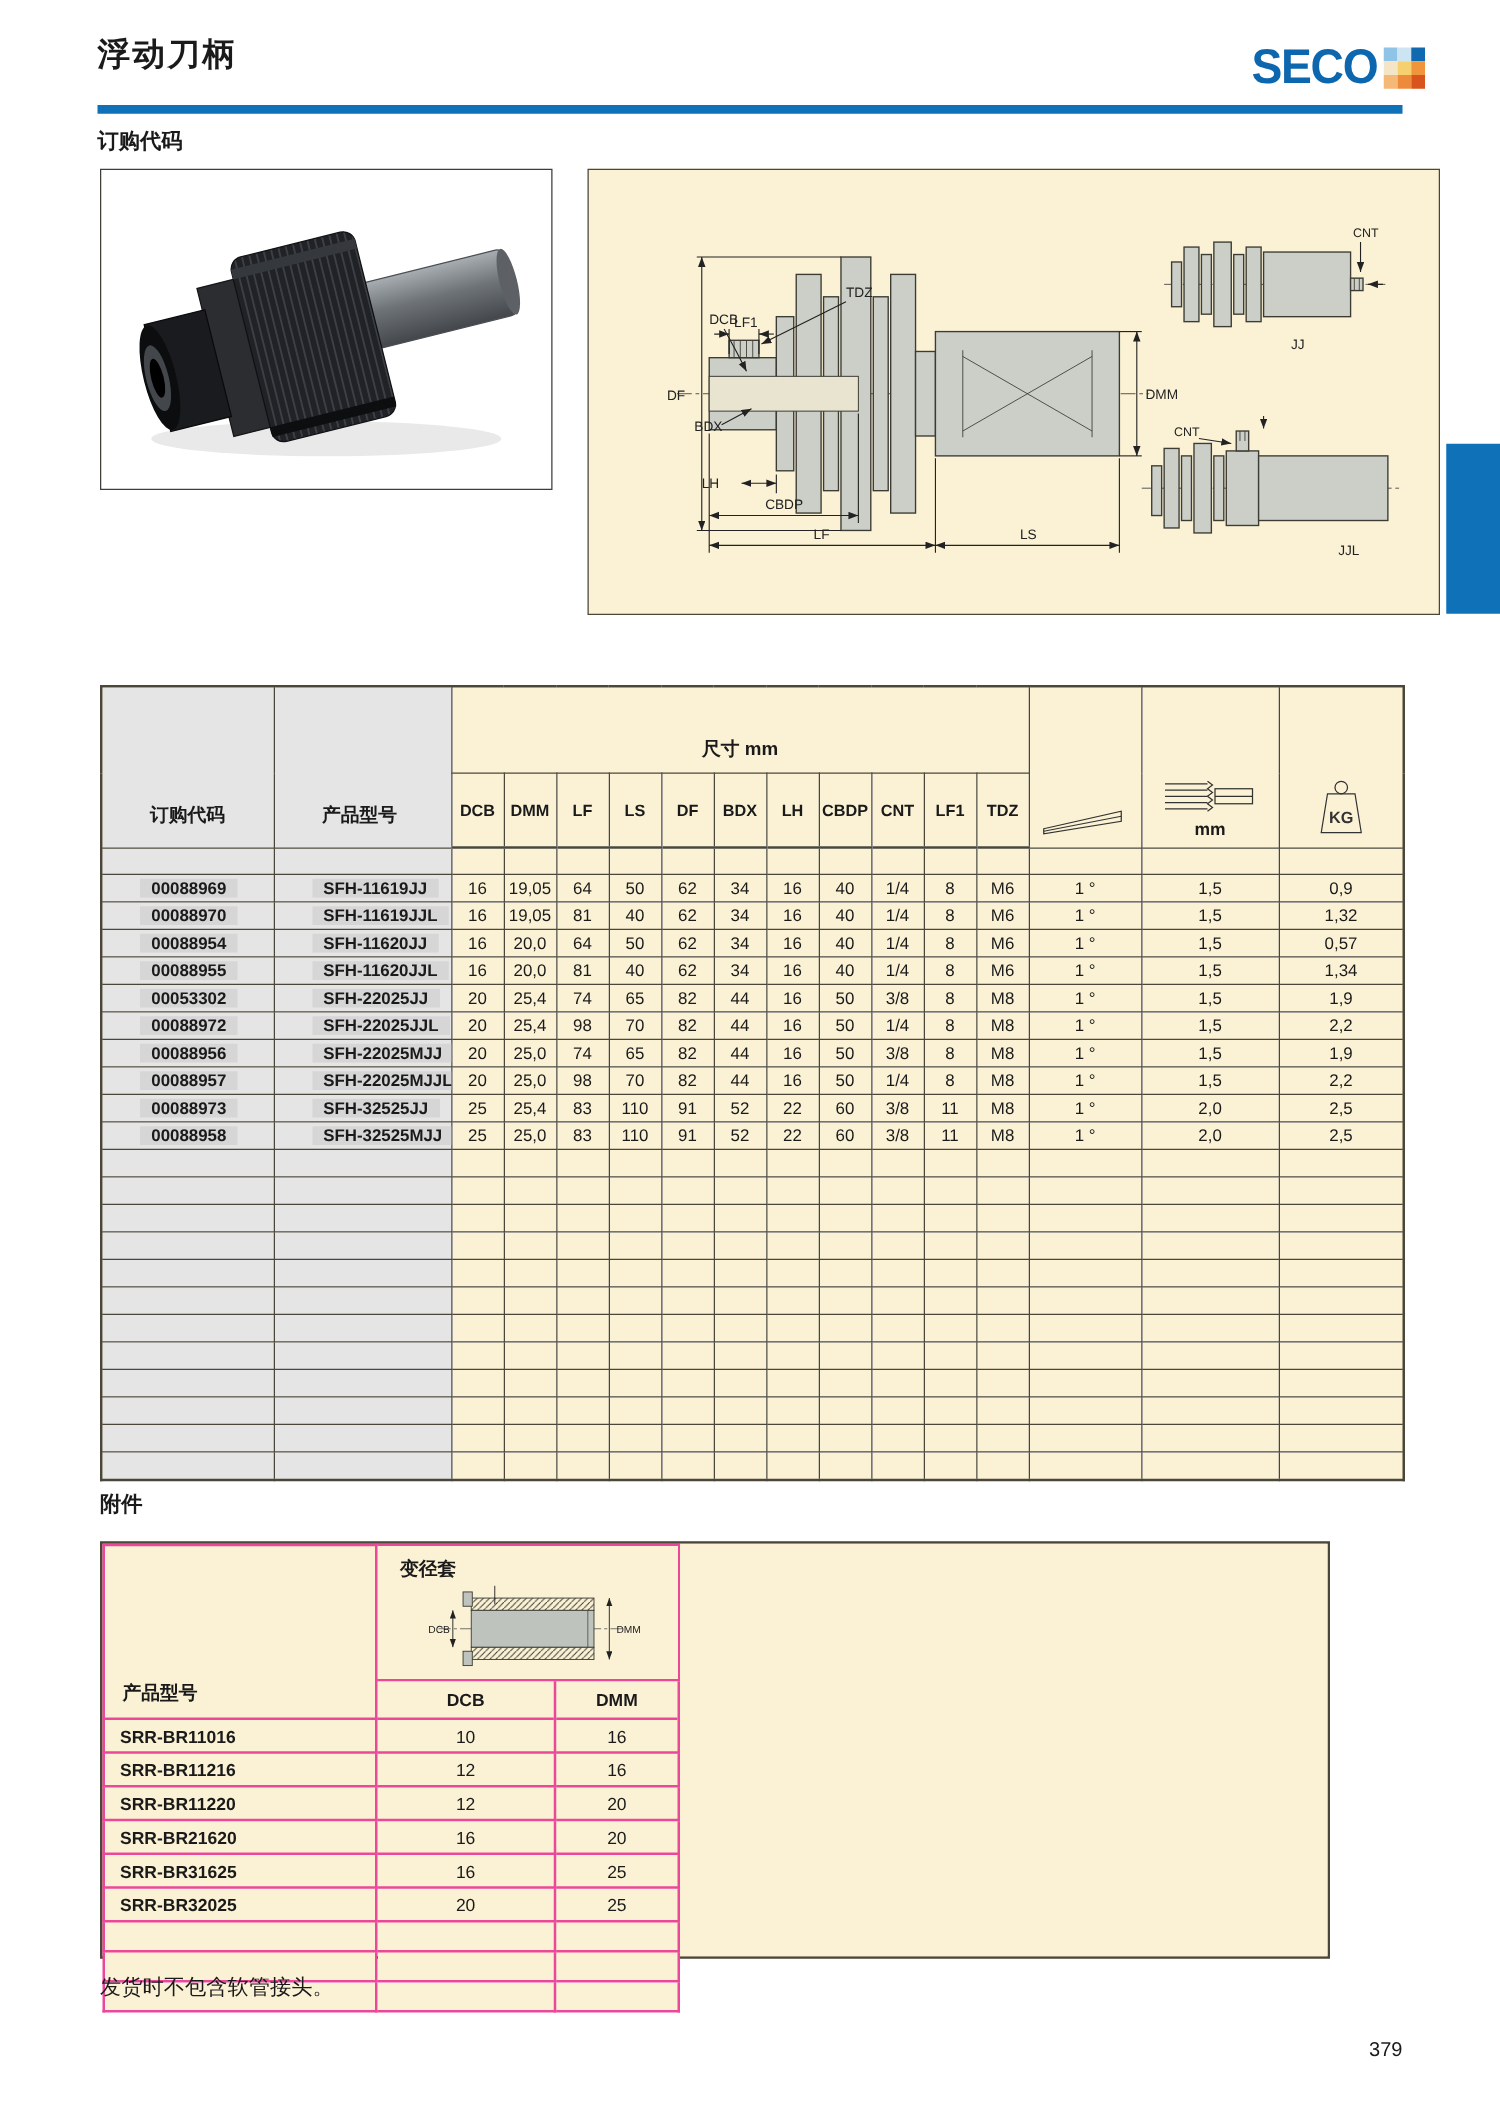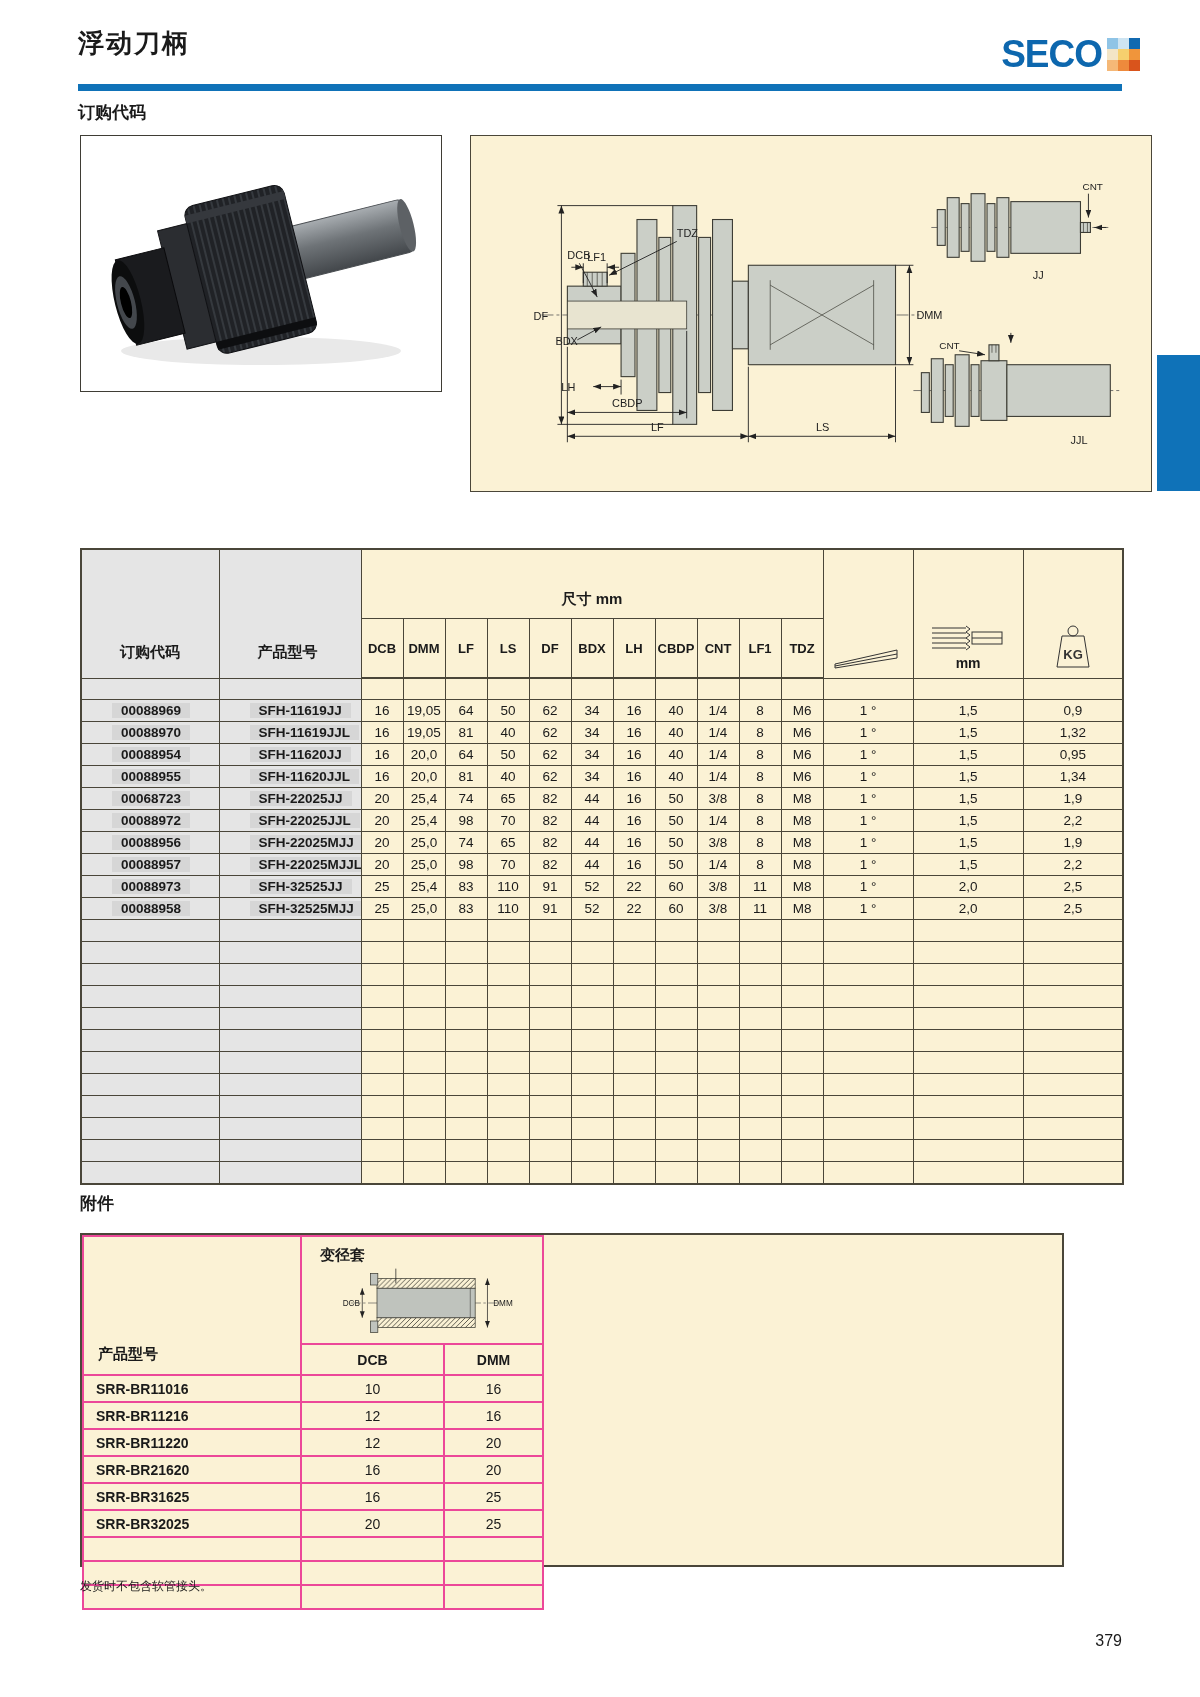--- a/index.html
+++ b/index.html
@@ -57,21 +57,21 @@
   td.sleeve-cell{position:relative;height:104px;vertical-align:top;}
   .sleeve-label{position:absolute;top:9px;left:18px;font-size:15px;font-weight:700;}
   .sleeve-svg{position:absolute;left:50%;top:30px;transform:translateX(-50%);}
   tr.acc-head th{height:27px;font-size:14px;font-weight:700;text-align:center;
                  border-bottom:1.5px solid #4a4639;}
   tr.acc-row td{height:23px;font-size:14px;text-align:center;}
   td.acc-model{text-align:left !important;padding-left:12px !important;font-weight:700;font-size:14.5px;}
   tr.acc-empty td{height:20px;}
   .acc-right{flex:1;background:#fbf2d5;}
 
-  .footer-note{position:absolute;left:80px;top:1578px;font-size:12px;
+  .footer-note{position:absolute;left:80px;top:1578px;font-size:17px;
                font-family:Liberation Mono, monospace;}
   .page-num{position:absolute;left:1022px;top:1632px;width:100px;text-align:right;font-size:16px;}
 
   
   .part{fill:#cbcfc7;stroke:#3c3c34;stroke-width:1.1;}
   .thin{stroke:#3c3c34;stroke-width:0.7;}
   .cl{stroke:#555;stroke-width:0.8;stroke-dasharray:12 3 3 3;}
   .dim{stroke:#222;stroke-width:0.9;fill:none;}
   text.dl{font-family:"Liberation Sans",sans-serif;font-size:11px;fill:#222;}
   text.dl2{font-family:"Liberation Sans",sans-serif;font-size:10px;fill:#222;}
@@ -359,42 +359,42 @@
             <td class="cream">50</td>
             <td class="cream">62</td>
             <td class="cream">34</td>
             <td class="cream">16</td>
             <td class="cream">40</td>
             <td class="cream">1/4</td>
             <td class="cream">8</td>
             <td class="cream">M6</td>
             <td class="cream">1 °</td>
             <td class="cream">1,5</td>
-            <td class="cream">0,95</td>
+            <td class="cream">0,57</td>
           </tr>
           <tr class="data-row">
             <td class="dark code-cell"><span class="hl">00088955</span></td>
             <td class="dark model-cell"><span class="hl">SFH-11620JJL</span></td>
             <td class="cream">16</td>
             <td class="cream">20,0</td>
             <td class="cream">81</td>
             <td class="cream">40</td>
             <td class="cream">62</td>
             <td class="cream">34</td>
             <td class="cream">16</td>
             <td class="cream">40</td>
             <td class="cream">1/4</td>
             <td class="cream">8</td>
             <td class="cream">M6</td>
             <td class="cream">1 °</td>
             <td class="cream">1,5</td>
             <td class="cream">1,34</td>
           </tr>
           <tr class="data-row">
-            <td class="dark code-cell"><span class="hl">00068723</span></td>
+            <td class="dark code-cell"><span class="hl">00053302</span></td>
             <td class="dark model-cell"><span class="hl">SFH-22025JJ</span></td>
             <td class="cream">20</td>
             <td class="cream">25,4</td>
             <td class="cream">74</td>
             <td class="cream">65</td>
             <td class="cream">82</td>
             <td class="cream">44</td>
             <td class="cream">16</td>
             <td class="cream">50</td>
             <td class="cream">3/8</td>

